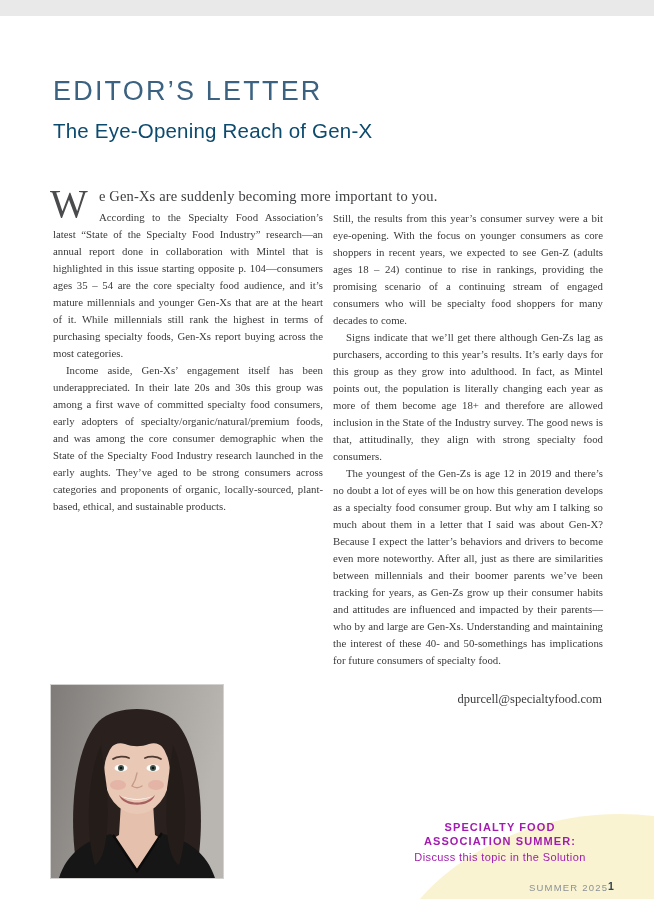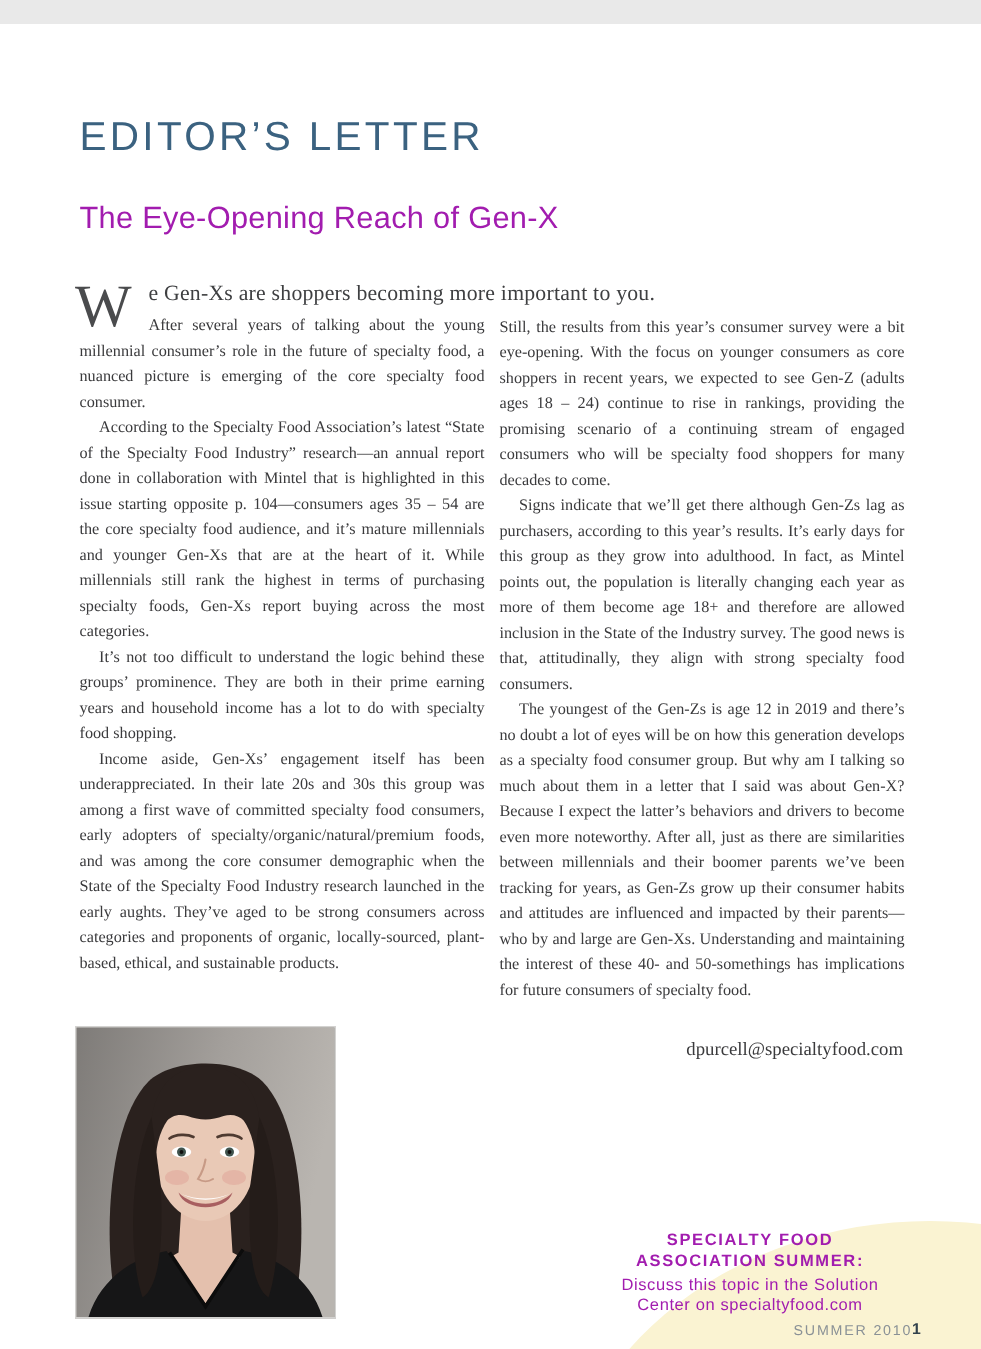--- a/index.html
+++ b/index.html
@@ -7,23 +7,23 @@
     position:relative; width:654px; height:899px; margin:16px auto;
     background:#ffffff; overflow:hidden;
     font-family:"Liberation Serif", serif;
   }
   .kicker {
     position:absolute; left:53px; top:60px;
     font-family:"Liberation Sans", sans-serif;
     font-size:27px; font-weight:400; letter-spacing:2.2px; color:#3b6280;
   }
   .title {
-    position:absolute; left:53px; top:118px;
+    position:absolute; left:53px; top:103px;
     font-family:"Liberation Sans", sans-serif;
-    font-size:20.5px; font-weight:400; letter-spacing:0.2px; color:#a21caf;
+    font-size:20.5px; font-weight:400; letter-spacing:0.2px; color:#0c4a6e;
   }
   .dropcap {
     position:absolute; left:50px; top:168px;
     font-size:40px; line-height:1; color:#4a4b4d;
   }
   .lead {
     position:absolute; left:99px; top:172px;
     font-size:14.5px; color:#3e3f41; letter-spacing:0.15px;
   }
   .col {
@@ -72,26 +72,24 @@
 </style>
 </head>
 <body>
 
 <div class="page">
 
   <div class="kicker">EDITOR’S LETTER</div>
   <div class="title">The Eye-Opening Reach of Gen-X</div>
 
   <div class="dropcap">W</div>
-  <div class="lead">e Gen-Xs are shoppers becoming more important to you.</div>
+  <div class="lead">e Gen-Xs are suddenly becoming more important to you.</div>
 
   <div class="col col-left">
-    <p>After several years of talking about the young millennial consumer’s role in the future of specialty food, a nuanced picture is emerging of the core specialty food consumer.</p>
     <p>According to the Specialty Food Association’s latest “State of the Specialty Food Industry” research—an annual report done in collaboration with Mintel that is highlighted in this issue starting opposite p. 104—consumers ages 35 – 54 are the core specialty food audience, and it’s mature millennials and younger Gen-Xs that are at the heart of it. While millennials still rank the highest in terms of purchasing specialty foods, Gen-Xs report buying across the most categories.</p>
-    <p>It’s not too difficult to understand the logic behind these groups’ prominence. They are both in their prime earning years and household income has a lot to do with specialty food shopping.</p>
     <p>Income aside, Gen-Xs’ engagement itself has been underappreciated. In their late 20s and 30s this group was among a first wave of committed specialty food consumers, early adopters of specialty/organic/natural/premium foods, and was among the core consumer demographic when the State of the Specialty Food Industry research launched in the early aughts. They’ve aged to be strong consumers across categories and proponents of organic, locally-sourced, plant-based, ethical, and sustainable products.</p>
   </div>
 
   <div class="col col-right">
     <p>Still, the results from this year’s consumer survey were a bit eye-opening. With the focus on younger consumers as core shoppers in recent years, we expected to see Gen-Z (adults ages 18 – 24) continue to rise in rankings, providing the promising scenario of a continuing stream of engaged consumers who will be specialty food shoppers for many decades to come.</p>
     <p>Signs indicate that we’ll get there although Gen-Zs lag as purchasers, according to this year’s results. It’s early days for this group as they grow into adulthood. In fact, as Mintel points out, the population is literally changing each year as more of them become age 18+ and therefore are allowed inclusion in the State of the Industry survey. The good news is that, attitudinally, they align with strong specialty food consumers.</p>
     <p>The youngest of the Gen-Zs is age 12 in 2019 and there’s no doubt a lot of eyes will be on how this generation develops as a specialty food consumer group. But why am I talking so much about them in a letter that I said was about Gen-X? Because I expect the latter’s behaviors and drivers to become even more noteworthy. After all, just as there are similarities between millennials and their boomer parents we’ve been tracking for years, as Gen-Zs grow up their consumer habits and attitudes are influenced and impacted by their parents—who by and large are Gen-Xs. Understanding and maintaining the interest of these 40- and 50-somethings has implications for future consumers of specialty food.</p>
   </div>
 
   <div class="signature">
@@ -146,20 +144,19 @@
 
   <div class="blob"></div>
 
   <div class="callout">
     <div class="head">
       <div>SPECIALTY FOOD</div>
       <div>ASSOCIATION SUMMER:</div>
     </div>
     <div class="body">
       <div>Discuss this topic in the Solution</div>
-      <div>Center on specialtyfood.com</div>
     </div>
   </div>
 
-  <div class="footer-issue">SUMMER 2010</div>
+  <div class="footer-issue">SUMMER 2025</div>
   <div class="footer-page">1</div>
 
 </div>
 
 </body></html>

